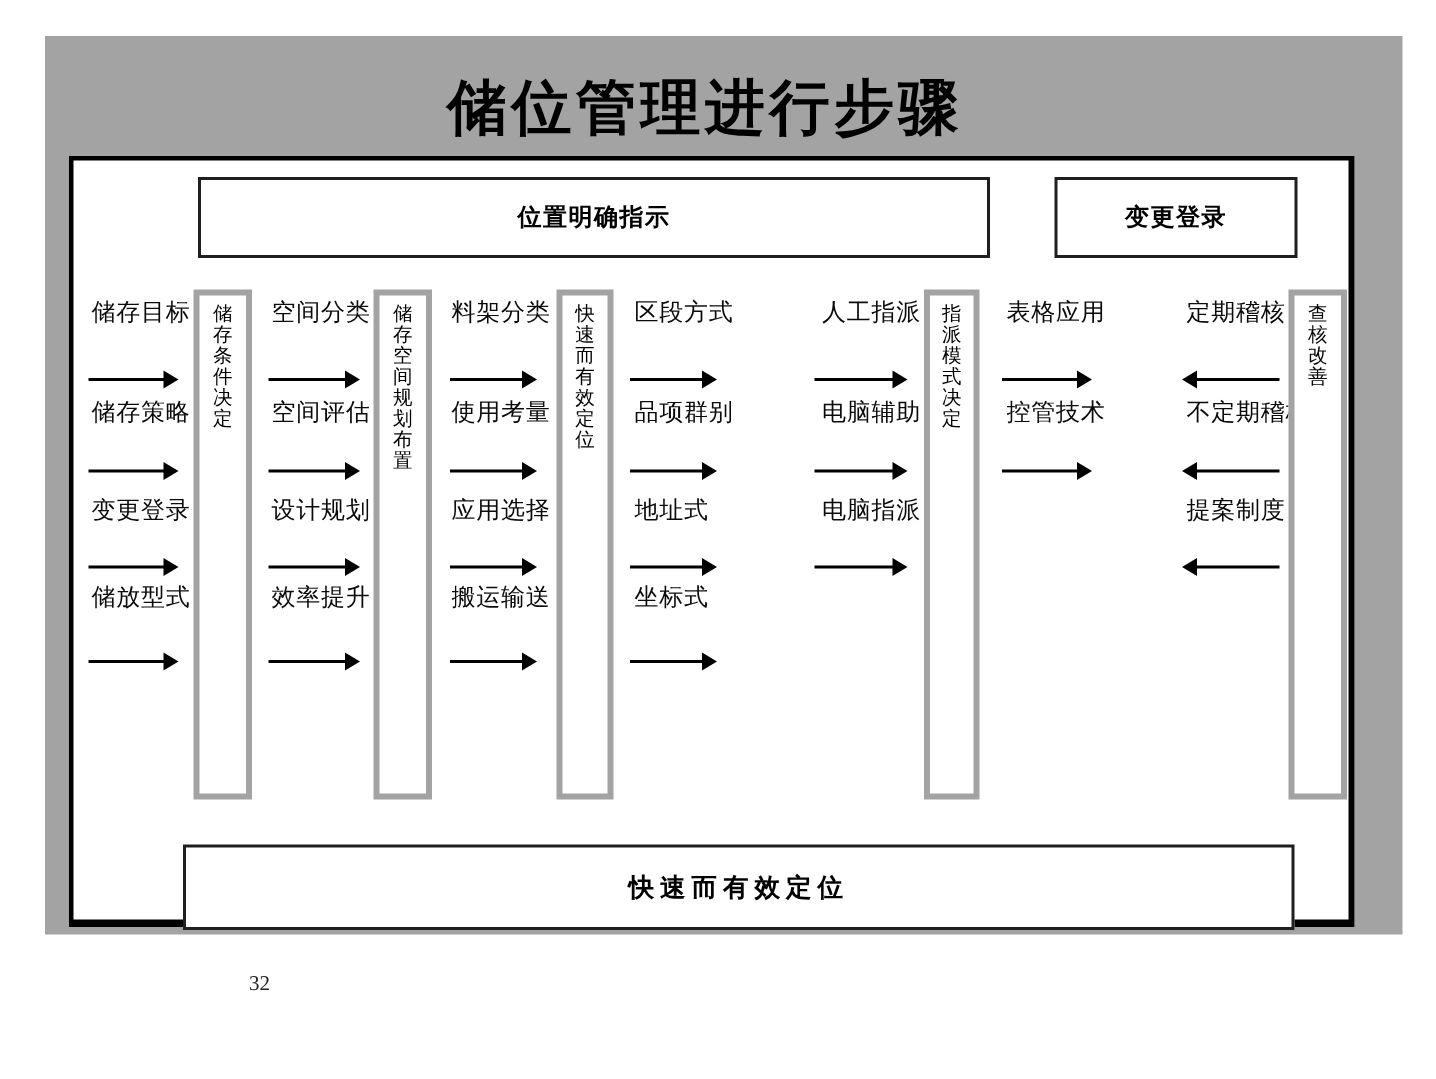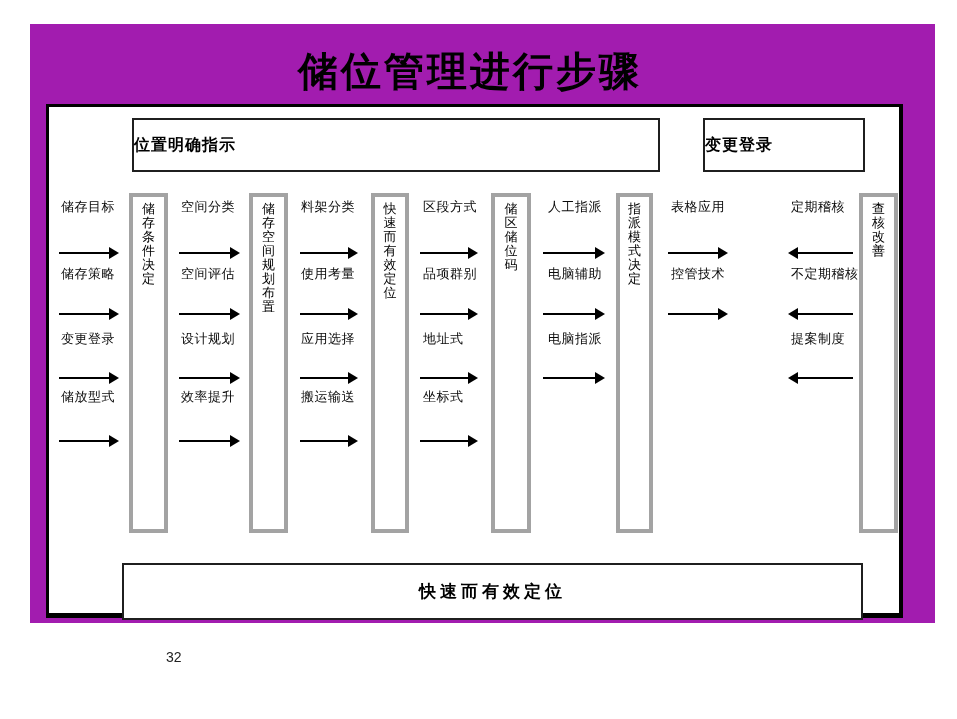--- a/index.html
+++ b/index.html
@@ -4,45 +4,45 @@
 <style>
   html,body{margin:0;padding:0;}
   body{
     width:957px;height:719px;position:relative;overflow:hidden;
     background:#ffffff;
     font-family:"Liberation Sans","DejaVu Sans",sans-serif;
     color:#000;
   }
   .slide{
     position:absolute;left:30px;top:24px;width:905px;height:599px;
-    background:#a21caf;
+    background:#a3a3a3;
   }
   .title{
     position:absolute;top:20px;left:0;width:880px;text-align:center;
     margin:0;font-family:"Liberation Serif","DejaVu Serif",serif;
     font-size:40px;font-weight:bold;letter-spacing:3px;color:#000;
   }
   .main-box{
     position:absolute;left:16px;top:80px;width:850px;height:506px;
     background:#ffffff;border:3px solid #000;
     border-bottom-width:5px;border-right-width:4px;
   }
   .tbox{
     position:absolute;top:11px;height:50px;background:#fff;
-    border:2px solid #1f1f1f;display:flex;align-items:center;justify-content:flex-start;
+    border:2px solid #1f1f1f;display:flex;align-items:center;justify-content:center;
     font-size:16px;font-weight:bold;letter-spacing:1px;font-family:Liberation Mono, monospace;
   }
   .tbox.wide{left:83px;width:524px;}
   .tbox.tr{left:654px;width:158px;}
   .bbox{
     position:absolute;left:73px;top:443px;width:737px;height:53px;background:#fff;
     border:2px solid #1f1f1f;display:flex;align-items:center;justify-content:center;
     font-size:17px;font-weight:bold;letter-spacing:4px;margin-top:13px;
   }
-  .label{position:absolute;font-size:13px;white-space:nowrap;color:#0a0a0a;letter-spacing:0.5px;}
+  .label{position:absolute;font-size:16px;white-space:nowrap;color:#0a0a0a;letter-spacing:0.5px;}
   
   .c1{left:12px}.c2{left:132px}.c3{left:252px}.c4{left:374px}
   .c5{left:499px}.c6{left:622px}.c7{left:742px}
   
   .c1a{left:10px;width:60px}.c2a{left:130px;width:61px}.c3a{left:251px;width:58px}
   .c4a{left:371px;width:58px}.c5a{left:494px;width:62px}.c6a{left:619px;width:60px}
   .c7a{left:739px;width:65px}
   
   .t0{top:91px}.t1{top:158px}.t2{top:223px}.t3{top:281px}
   .a0{top:140px}.a1{top:201px}.a2{top:265px}.a3{top:328px}
@@ -61,21 +61,21 @@
   .vbox{
     position:absolute;top:86px;height:340px;width:39px;background:#fff;
     border:4px solid #a3a3a3;box-sizing:border-box;
   }
   .b1{left:80px}.b2{left:200px}.b3{left:322px;width:38px}.b4{left:442px;width:40px}
   .b5{left:567px;width:37px}.b6{left:690px}.b7{left:810px}
   .vtext{
     width:14px;margin:5px auto 0;font-size:13px;line-height:14px;
     word-break:break-all;text-align:center;color:#000;letter-spacing:0;
   }
-  .page-num{position:absolute;left:166px;top:649px;font-size:14px;color:#222;}
+  .page-num{position:absolute;left:166px;top:649px;font-size:14px;color:#222;font-family:Liberation Serif, serif;}
 </style>
 </head>
 <body>
 
 <div class="slide">
   <h1 class="title">储位管理进行步骤</h1>
 
   <div class="main-box">
 
     <div class="tbox wide">
@@ -170,23 +170,20 @@
         <i class="head"></i>
       </div>
     <div class="arrow right c4a a2">
         <i class="shaft"></i>
         <i class="head"></i>
       </div>
     <div class="arrow right c4a a3">
         <i class="shaft"></i>
         <i class="head"></i>
       </div>
-    <div class="vbox b4">
-      <div class="vtext">储区储位码</div>
-    </div>
 
     <div class="label c5 t0">人工指派</div>
     <div class="label c5 t1">电脑辅助</div>
     <div class="label c5 t2">电脑指派</div>
     <div class="arrow right c5a a0">
         <i class="shaft"></i>
         <i class="head"></i>
       </div>
     <div class="arrow right c5a a1">
         <i class="shaft"></i>

